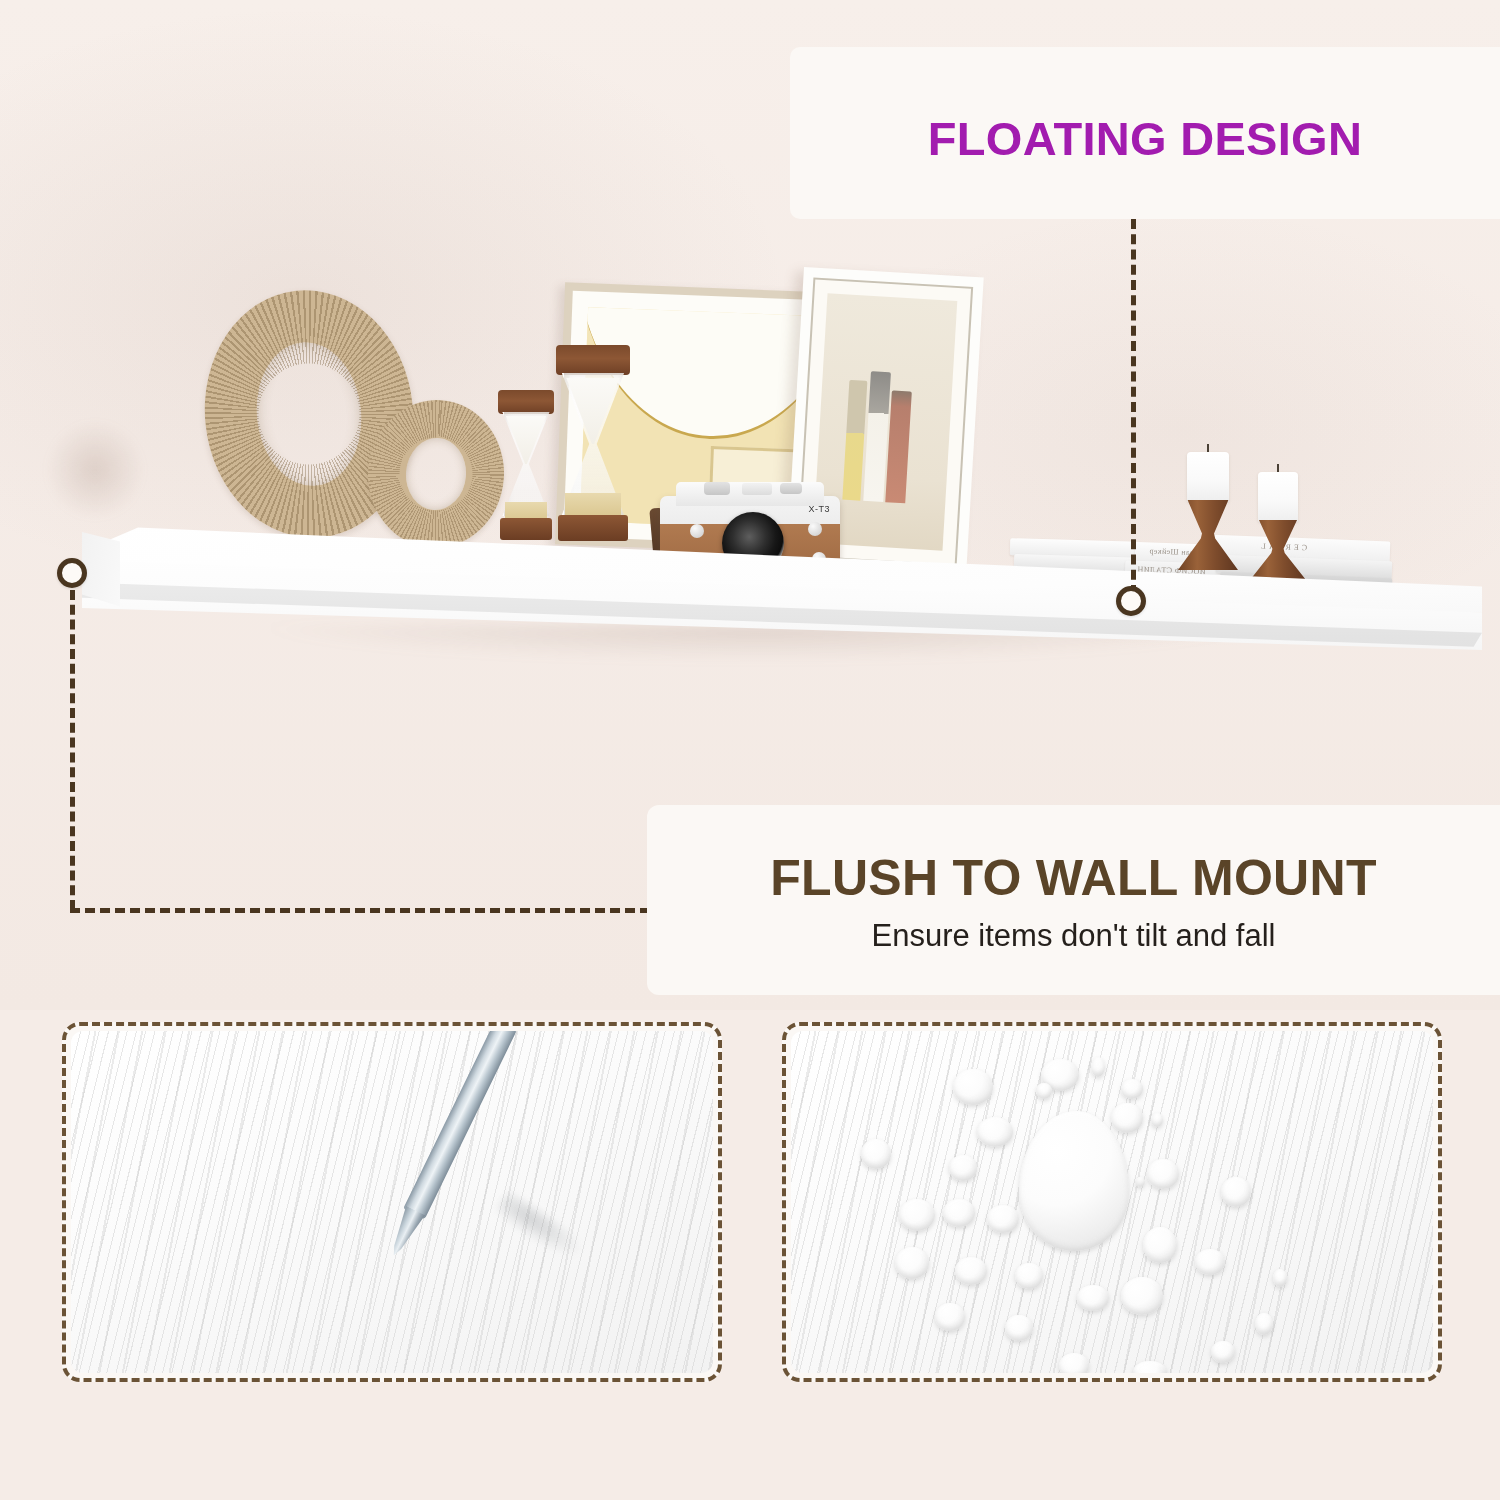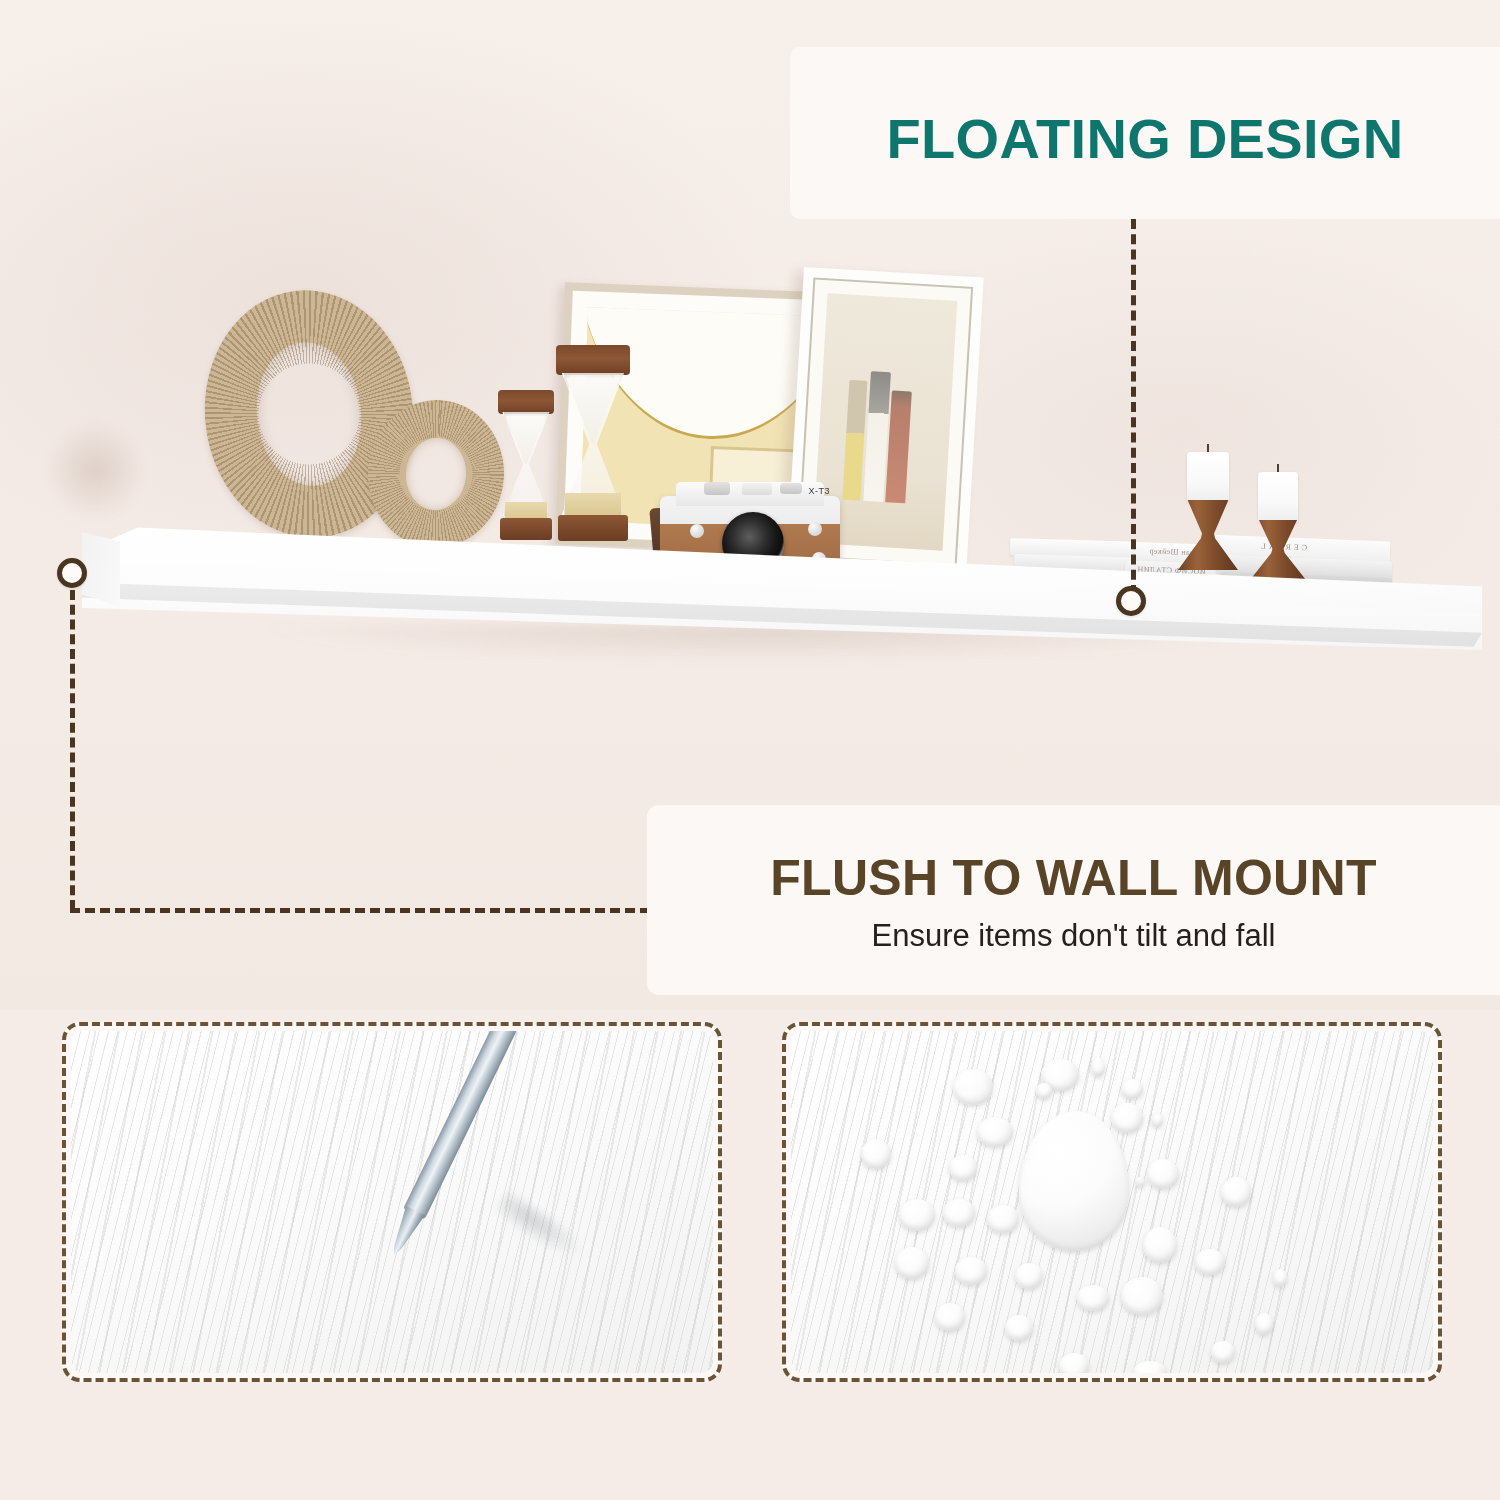--- a/index.html
+++ b/index.html
@@ -22,21 +22,21 @@
   }
 
   
   .card-top {
     position:absolute; left:790px; top:47px; width:710px; height:172px;
     background:#fbf8f5;
     border-top-left-radius:10px; border-bottom-left-radius:10px;
     display:flex; flex-direction:column; align-items:center; justify-content:center;
   }
   .card-top .ln {
-    color:#0f766e; font-size:56px; font-weight:700; letter-spacing:.3px;
+    color:#a21caf; font-size:47px; font-weight:700; letter-spacing:.3px;
     line-height:1.18; white-space:nowrap;margin-top:12px;
   }
   .card-mid {
     position:absolute; left:647px; top:805px; width:853px; height:190px;
     background:#fbf8f5;
     border-top-left-radius:12px; border-bottom-left-radius:12px;
     display:flex; flex-direction:column; align-items:center; justify-content:center;
     padding-top:6px;
   }
   .card-mid .h2 {
@@ -226,21 +226,21 @@
   }
   .cam-dial1 { position:absolute; left:28px; top:0px; width:26px; height:13px; border-radius:4px;
                background:linear-gradient(180deg,#e3e3e3,#c6c6c6); }
   .cam-dial2 { position:absolute; left:104px; top:1px; width:22px; height:11px; border-radius:4px;
                background:linear-gradient(180deg,#e3e3e3,#c6c6c6); }
   .cam-vf    { position:absolute; left:66px; top:1px; width:30px; height:12px; border-radius:3px;
                background:linear-gradient(180deg,#f2f2f2,#dcdcdc); }
   .cam-lens  { position:absolute; left:62px; top:34px; width:62px; height:62px; border-radius:50%;
                background:radial-gradient(circle at 44% 40%, #5e5e5e 0%, #2f2f2f 32%, #171717 52%, #0d0d0d 66%, #8f8f8f 72%, #d8d8d8 84%, #f2f2f2 100%);
                box-shadow:0 2px 5px rgba(0,0,0,.35); }
-  .cam-badge { position:absolute; right:10px; top:8px; font-size:9px; color:#3a3a3a;
+  .cam-badge { position:absolute; right:10px; top:26px; font-size:9px; color:#3a3a3a;
                font-family:"Liberation Sans",sans-serif; letter-spacing:.5px; }
   .cam-btn   { position:absolute; width:14px; height:14px; border-radius:50%;
                background:radial-gradient(circle at 35% 30%,#fafafa,#c9c9c9); }
   .cam-strap { position:absolute; left:-8px; top:30px; width:14px; height:64px;
                background:linear-gradient(180deg,#6a4a32,#4a3120); border-radius:5px;
                transform:rotate(-5deg); }
 
   
   .cand { position:absolute; }
   .cand .wax {

